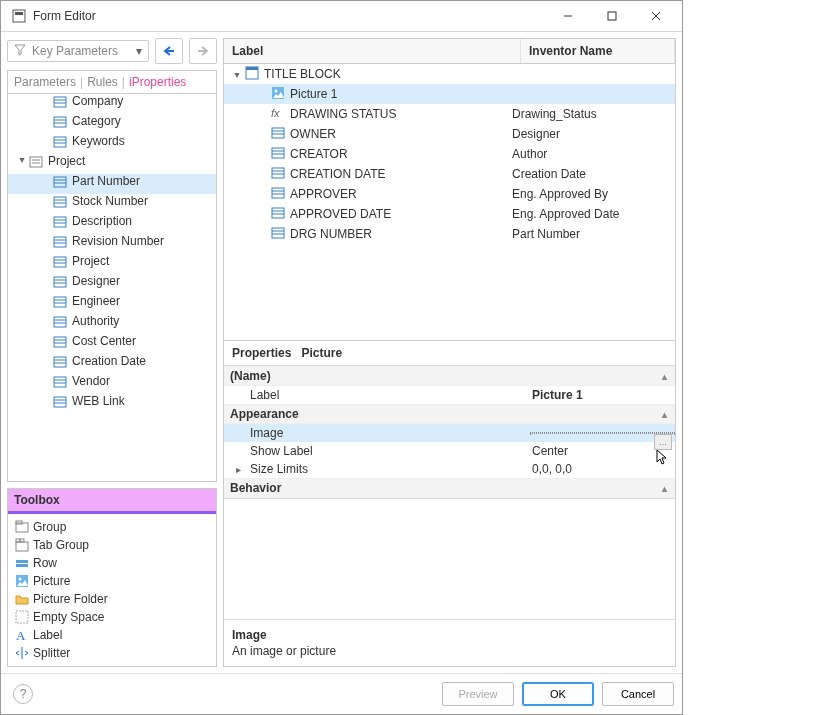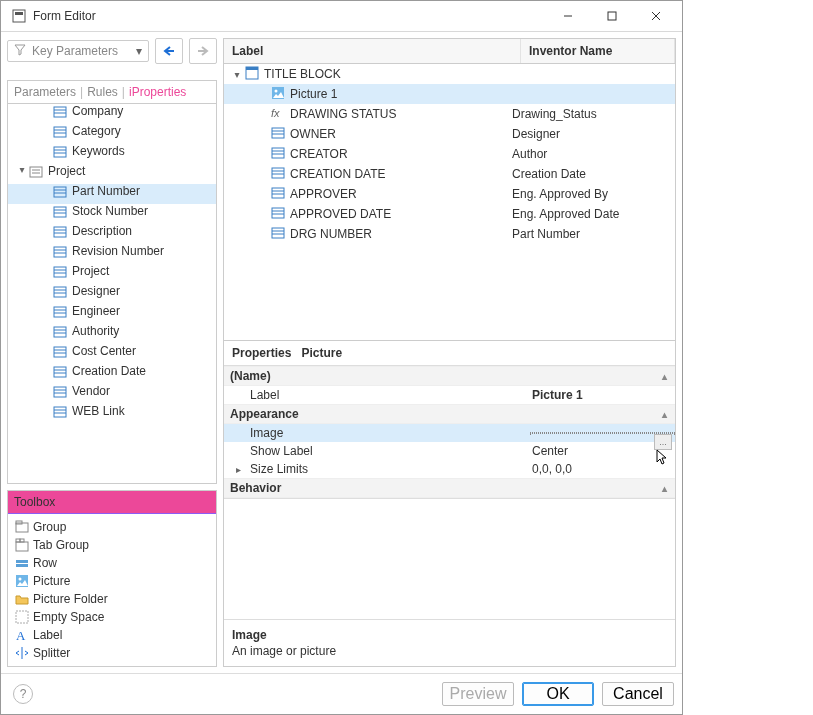--- a/index.html
+++ b/index.html
@@ -5,40 +5,40 @@
 html,body{margin:0;padding:0;font-family:"Segoe UI",Tahoma,sans-serif;font-size:12px;color:#333;background:#fff;height:100%}
 .window{width:683px;height:715px;border:1px solid #999;box-sizing:border-box;display:flex;flex-direction:column;background:#fff}
 .titlebar{height:30px;display:flex;align-items:center;padding:0 4px;border-bottom:1px solid #d9d9d9}
 .titlebar .app-icon{width:16px;height:16px;margin:0 6px;display:inline-flex;align-items:center;justify-content:center}
 .titlebar .title{flex:1;font-size:12px;color:#333}
 .titlebar .winbtn{width:44px;height:28px;display:flex;align-items:center;justify-content:center;color:#333}
 .body{flex:1;display:flex;flex-direction:column;min-height:0}
 .content{flex:1;display:flex;min-height:0;padding:6px;gap:6px}
 .left-col{width:210px;display:flex;flex-direction:column;min-height:0}
 .right-col{flex:1;display:flex;flex-direction:column;min-height:0;border:1px solid #ccc}
-.toolbar{display:flex;align-items:center;gap:6px;margin-bottom:16px}
+.toolbar{display:flex;align-items:center;gap:6px;margin-bottom:6px}
 .key-params{border:1px solid #ccc;background:#fff;color:#888;padding:3px 6px;display:flex;align-items:center;gap:4px;border-radius:2px;flex:1}
 .key-params .kp-icon{width:14px;height:14px;color:#999}
 .key-params .dd{margin-left:auto;color:#666}
 .nav-btn{width:26px;height:24px;border:1px solid #ccc;background:#fff;border-radius:2px;display:flex;align-items:center;justify-content:center}
 .tabs{border-bottom:1px solid #ccc;padding:4px 6px;display:flex;gap:4px;color:#888}
 .tab{color:#888}
 .tab.active{color:#ec4899}
 .tab-sep{color:#bbb}
 .tree-panel{border:1px solid #ccc;flex:1;min-height:0;overflow:hidden;display:flex;flex-direction:column}
 .tree-scroll{flex:1;overflow:auto;position:relative}
 .tree-scroll::-webkit-scrollbar{width:16px}
 .tree-scroll::-webkit-scrollbar-thumb{background:#c9c9c9;border:4px solid #fff;border-radius:8px}
 .tree-item{display:flex;height:20px;padding-left:8px}
 .tree-item .indent{width:18px;display:inline-block}
 .tree-item .toggle{width:12px;display:inline-flex;justify-content:center;color:#666;font-size:10px}
 .tree-item .t-icon{width:16px;height:16px;display:inline-flex;align-items:center;justify-content:center;margin-right:4px}
 .tree-item.selected{background:#d9ecfb}
 .toolbox{border:1px solid #ccc;margin-top:6px}
-.toolbox-header{background:#ec4899;padding:4px 6px;font-weight:normal;border-bottom:1px solid #8b5cf6}
+.toolbox-header{background:#f0abfc;padding:4px 6px;font-weight:bold;border-bottom:3px solid #8b5cf6}
 .toolbox-body{padding:4px 2px}
 .tb-item{display:flex;align-items:center;height:18px;padding-left:4px}
 .tb-item .t-icon{width:16px;height:16px;margin-right:3px;display:inline-flex;align-items:center;justify-content:center}
 
 .grid-header{display:flex;border-bottom:1px solid #ccc;background:#f7f7f7;font-weight:bold}
 .grid-header .col{padding:5px 8px;border-right:1px solid #e3e3e3}
 .col-label{flex:0 0 280px}
 .col-invname{flex:1}
 .grid-body{flex:1;overflow:auto;min-height:0}
 .grid-row{display:flex;align-items:center;height:20px}
@@ -60,21 +60,21 @@
 .prop-row.sel .pv{border:1px dotted #888;box-sizing:border-box}
 .prop-row.bold .pv{font-weight:bold}
 .prop-row .expand{width:10px;display:inline-block;color:#666;font-size:10px;margin-left:-14px;margin-right:4px}
 .ellipsis-btn{position:absolute;right:2px;top:1px;width:16px;height:14px;background:#eee;border:1px solid #bbb;display:flex;align-items:center;justify-content:center;font-size:8px}
 .cursor{position:absolute;right:4px;top:16px;pointer-events:none}
 .prop-desc{padding:8px}
 .prop-desc .d-name{font-weight:bold;margin-bottom:2px}
 .footer{border-top:1px solid #ddd;padding:8px;display:flex;align-items:center}
 .footer .help{width:18px;height:18px;border:1px solid #bbb;border-radius:50%;display:flex;align-items:center;justify-content:center;color:#888;margin-left:4px}
 .footer .spacer{flex:1}
-.footer button{min-width:72px;height:24px;margin-left:8px;border:1px solid #bbb;background:#fdfdfd;font-family:inherit;font-size:16px;border-radius:2px}
+.footer button{min-width:72px;height:24px;margin-left:8px;border:1px solid #bbb;background:#fdfdfd;font-family:inherit;font-size:11px;border-radius:2px}
 .footer button.primary{border:1px solid #3a9ae8;box-shadow:inset 0 0 0 1px #3a9ae8}
 .footer button:disabled{color:#aaa}
 
 svg{display:block}
 </style>
 </head>
 <body>
 <div class="window">
 
 <div class="titlebar">

